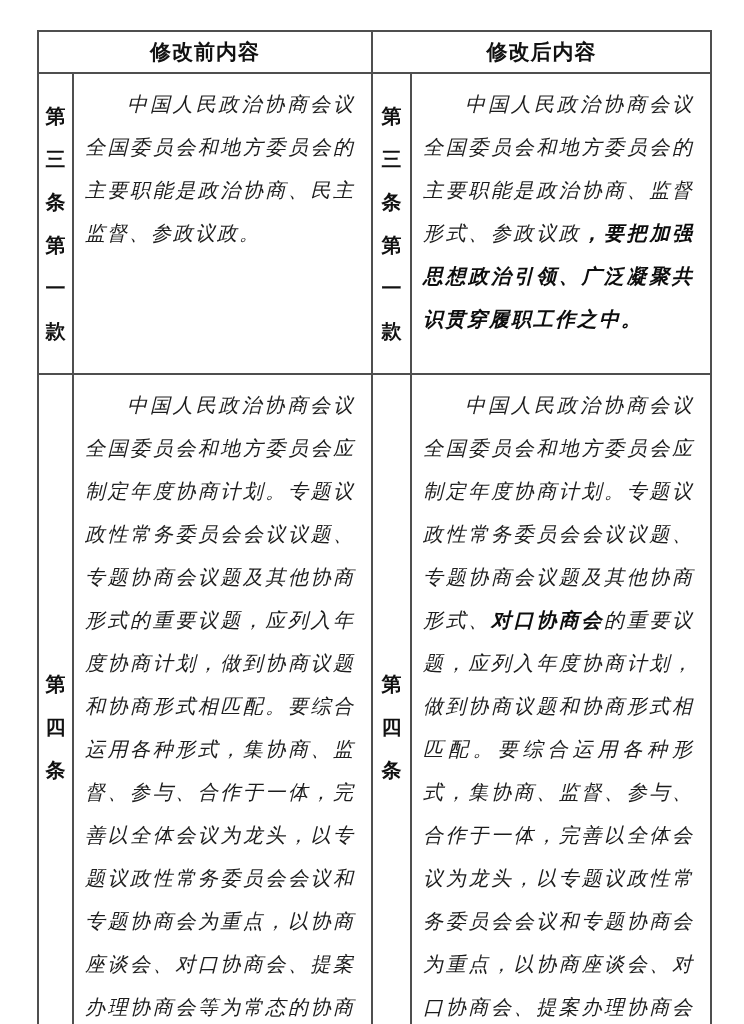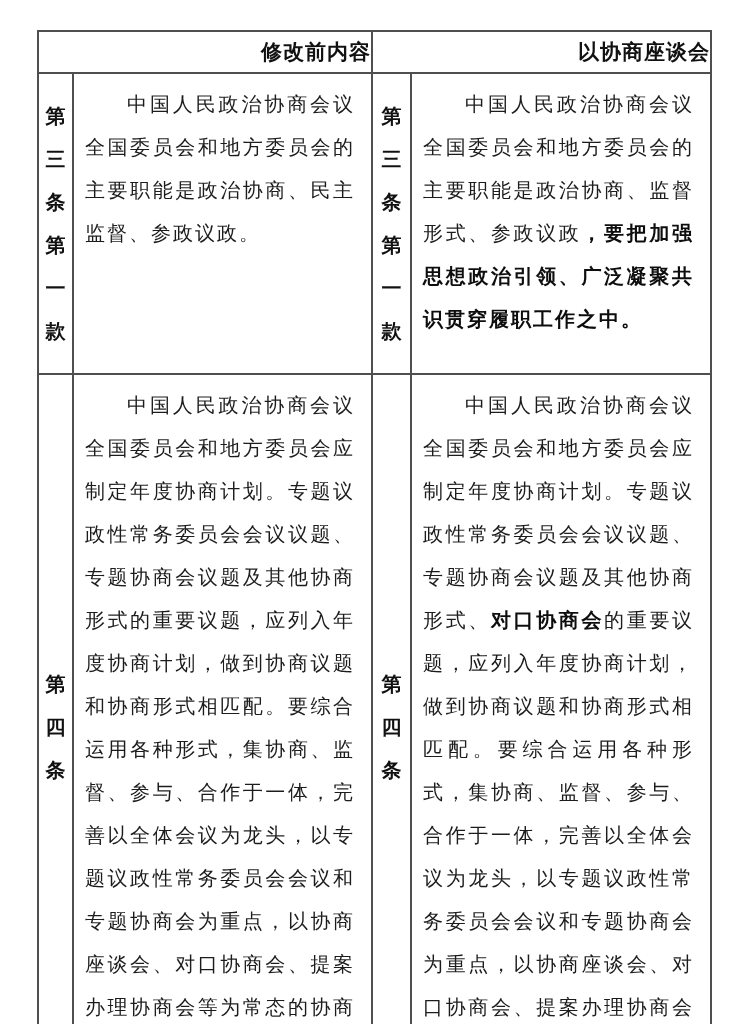--- a/index.html
+++ b/index.html
@@ -28,21 +28,21 @@
   .rev-table th,
   .rev-table td {
     border: 2px solid #4f4f4f;
     padding: 0;
   }
   .rev-table th {
     height: 40px;
     font-family: "Liberation Sans", sans-serif;
     font-weight: bold;
     font-size: 21px;
-    text-align: right;
+    text-align: center;
     vertical-align: middle;
     letter-spacing: 1px;
     color: #111111;
   }
   td.label-cell {
     vertical-align: middle;
     text-align: center;
     font-family: "Liberation Sans", sans-serif;
     font-weight: bold;
     font-size: 20px;
@@ -58,20 +58,21 @@
   td.content-cell .para {
     margin: 0;
     padding: 9px 16px 8px 11px;
     font-size: 20px;
     line-height: 43px;
     letter-spacing: 2px;
     text-indent: 42px;
     text-align: justify;
     text-justify: inter-ideograph;
     color: #1c1c1c;
+    font-style: italic;
   }
   .seg-ins {
     font-family: "Liberation Sans", sans-serif;
     font-weight: bold;
     color: #0d0d0d;
   }
   tr.row-1 td { height: 299px; }
   tr.row-2 td { height: 610px; }
 </style>
 </head>
@@ -81,21 +82,21 @@
   <table class="rev-table">
     <colgroup>
       <col style="width:35px">
       <col style="width:299px">
       <col style="width:39px">
       <col style="width:300px">
     </colgroup>
     <thead>
       <tr>
         <th colspan="2">修改前内容</th>
-        <th colspan="2">以协商座谈会</th>
+        <th colspan="2">修改后内容</th>
       </tr>
     </thead>
     <tbody>
       <tr class="row-1">
         <td class="label-cell">
           <span class="vchar">第</span>
           <span class="vchar">三</span>
           <span class="vchar">条</span>
           <span class="vchar">第</span>
           <span class="vchar">一</span>

